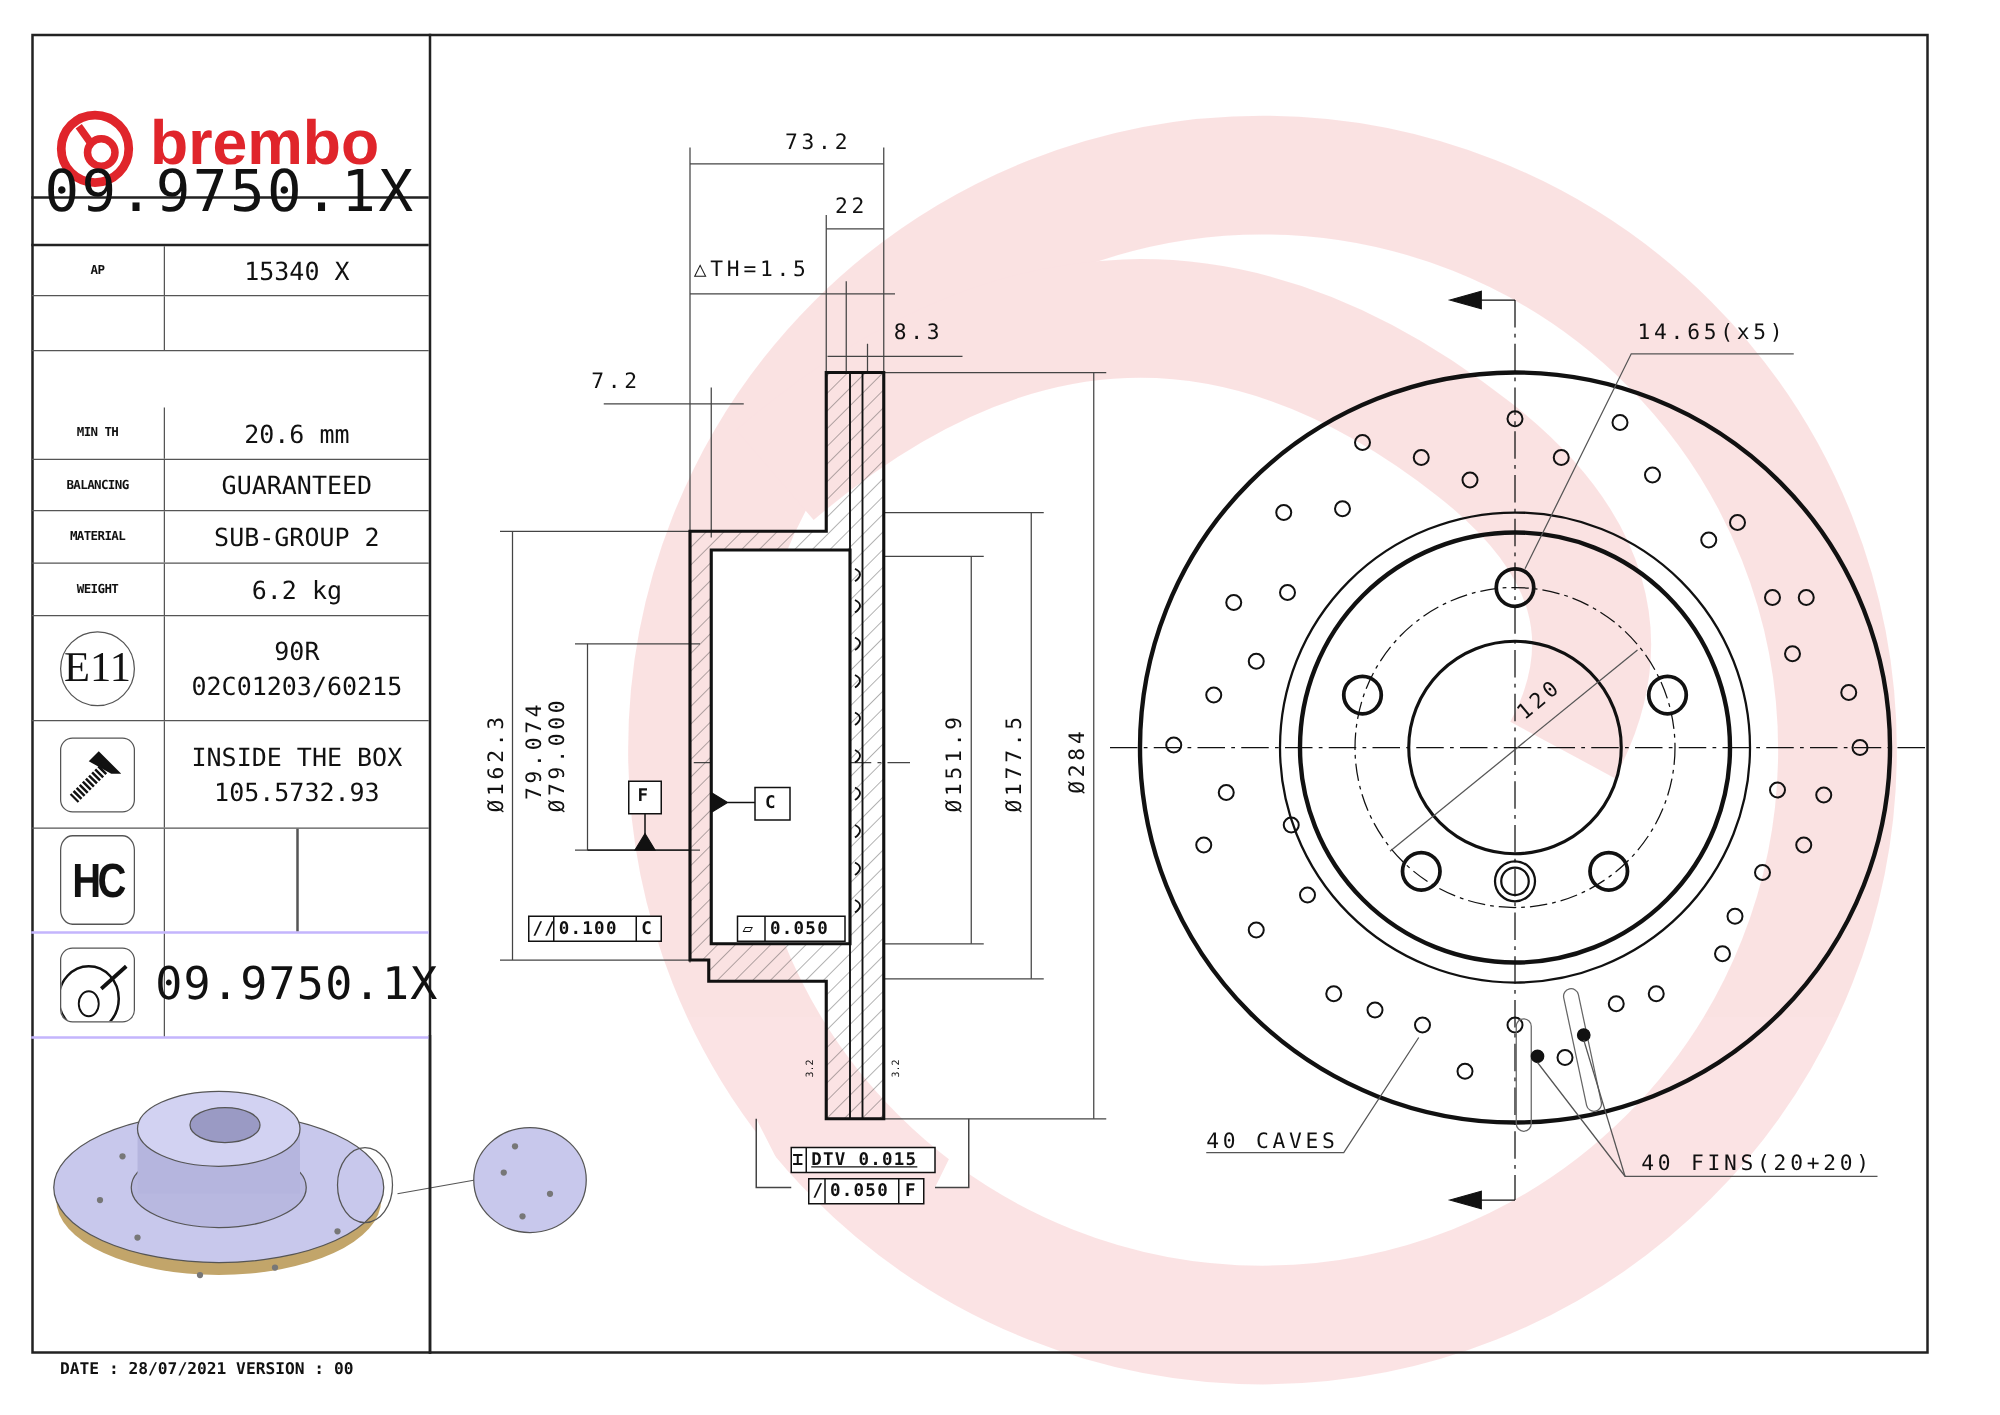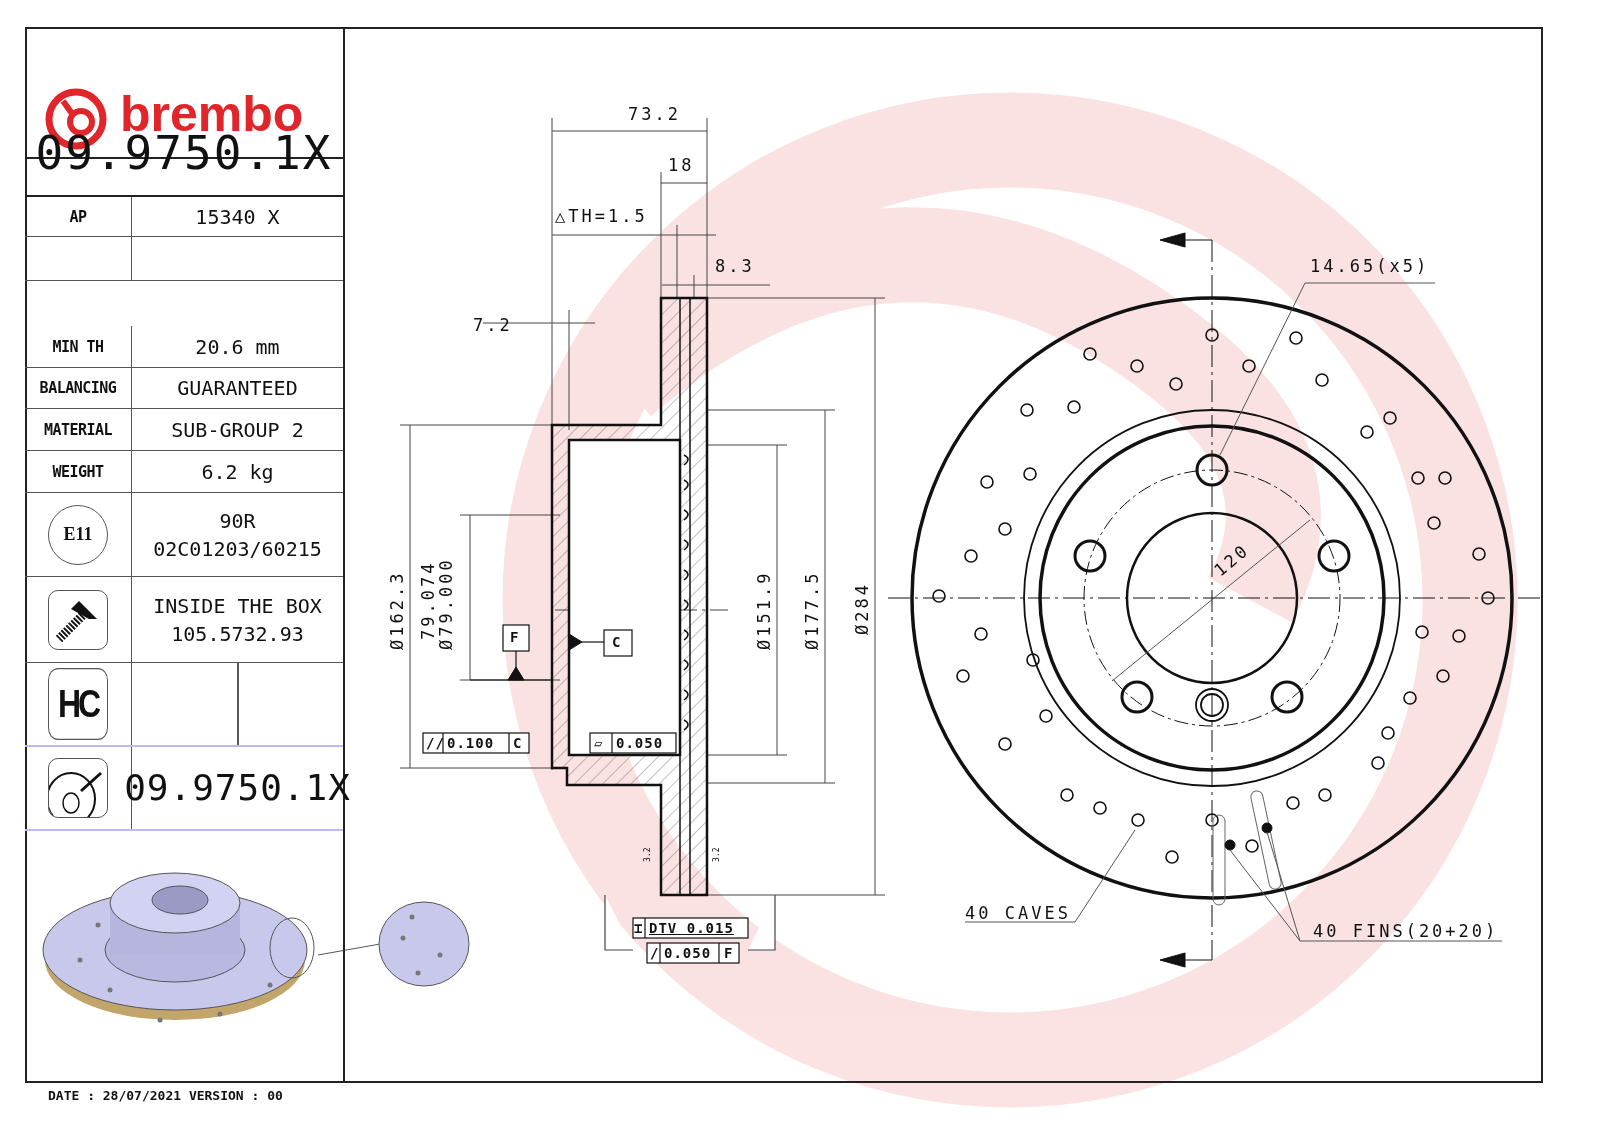--- a/index.html
+++ b/index.html
@@ -1,21 +1,21 @@
 <!DOCTYPE html>
 <html><head>
 <meta charset="utf-8">
 <style>
   html,body{margin:0;padding:0;background:#fff;}
   body{width:1600px;height:1132px;position:relative;overflow:hidden;font-family:"Liberation Sans","DejaVu Sans",sans-serif;color:#111;}
   .frame{position:absolute;left:25px;top:27px;width:1518px;height:1056px;border:2px solid #222;box-sizing:border-box;}
   .left{position:absolute;left:25px;top:27px;width:320px;height:1056px;border-right:2px solid #222;box-sizing:border-box;}
   .row{position:absolute;left:0;width:318px;border-bottom:1.5px solid #555;box-sizing:border-box;}
   .thick{border-bottom:2px solid #c4b5fd;}
-  .lbl{position:absolute;left:0;top:0;width:107px;height:100%;border-right:1.5px solid #555;box-sizing:border-box;display:flex;align-items:center;justify-content:center;font-family:"DejaVu Sans Mono","Liberation Mono",monospace;font-weight:bold;font-size:15px;letter-spacing:-0.5px;}
+  .lbl{position:absolute;left:0;top:0;width:107px;height:100%;border-right:1.5px solid #555;box-sizing:border-box;display:flex;align-items:center;justify-content:center;font-family:"DejaVu Sans Mono","Liberation Mono",monospace;font-weight:bold;font-size:10px;letter-spacing:-0.5px;}
   .val{position:absolute;left:107px;top:0;right:0;height:100%;display:flex;align-items:center;justify-content:center;text-align:center;font-family:"DejaVu Sans Mono","Liberation Mono",monospace;font-size:20px;line-height:28px;flex-direction:column;}
   .logo{position:absolute;left:0;top:0;width:318px;height:84px;border-bottom:2px solid #222;box-sizing:border-box;margin-top:48px;}
   .logo-text{position:absolute;left:95px;top:10px;font-family:"Liberation Sans",sans-serif;font-weight:bold;font-size:50px;color:#e0252b;letter-spacing:0px;}
   .pn{position:absolute;left:0;top:84px;width:318px;height:86px;border-bottom:2px solid #222;box-sizing:border-box;display:flex;align-items:center;justify-content:center;font-family:"DejaVu Sans Mono","Liberation Mono",monospace;font-size:46px;letter-spacing:2px;}
   .icon-box{position:absolute;left:0;top:0;width:107px;height:100%;border-right:1.5px solid #555;box-sizing:border-box;display:flex;align-items:center;justify-content:center;}
   .date{position:absolute;left:48px;top:1088px;font-family:"DejaVu Sans Mono","Liberation Mono",monospace;font-weight:bold;font-size:13px;}
   .dim{position:absolute;font-family:"DejaVu Sans Mono","Liberation Mono",monospace;font-size:17px;letter-spacing:3px;color:#111;white-space:nowrap;}
   .vdim{position:absolute;font-family:"DejaVu Sans Mono","Liberation Mono",monospace;font-size:17px;letter-spacing:3px;transform:rotate(-90deg);transform-origin:left top;white-space:nowrap;}
   .gd{position:absolute;font-family:"DejaVu Sans Mono","Liberation Mono",monospace;font-size:14px;font-weight:bold;letter-spacing:1px;}
   svg{position:absolute;left:0;top:0;}
@@ -245,21 +245,21 @@
     <div class="lbl">MATERIAL</div>
     <div class="val">SUB-GROUP 2</div>
   </div>
   <div class="row" style="top:424px;height:42px;">
     <div class="lbl">WEIGHT</div>
     <div class="val">6.2 kg</div>
   </div>
 
   <div class="row" style="top:466px;height:84px;">
     <div class="icon-box">
-      <div style="width:58px;height:58px;border:1.5px solid #555;border-radius:50%;display:flex;align-items:center;justify-content:center;font-family:'Liberation Serif',serif;font-weight:bold;font-size:18px;">E11</div>
+      <div style="width:58px;height:58px;border:1.5px solid #555;border-radius:50%;display:flex;align-items:center;justify-content:center;font-family:'Liberation Serif',serif;font-weight:normal;font-size:34px;">E11</div>
     </div>
     <div class="val">
       <span>90R</span>
       <span>02C01203/60215</span>
     </div>
   </div>
 
   <div class="row" style="top:550px;height:86px;">
     <div class="icon-box">
       <div style="width:58px;height:58px;border:1.5px solid #555;border-radius:10px;position:relative;">
@@ -290,24 +290,24 @@
           <ellipse cx="22" cy="44" rx="8" ry="10" fill="none" stroke="#111" stroke-width="1.5"></ellipse>
           <line x1="32" y1="32" x2="52" y2="14" stroke="#111" stroke-width="3"></line>
         </svg>
       </div>
     </div>
     <div class="val" style="font-size:36px;letter-spacing:1px;">09.9750.1X</div>
   </div>
 </div>
 
 <div class="dim" style="left:628px;top:104px;">73.2</div>
-<div class="dim" style="left:668px;top:155px;">18</div>
+<div class="dim" style="left:668px;top:155px;">22</div>
 <div class="dim" style="left:555px;top:206px;">△TH=1.5</div>
 <div class="dim" style="left:715px;top:256px;">8.3</div>
-<div class="dim" style="left:473px;top:295px;margin-top:20px;">7.2</div>
+<div class="dim" style="left:473px;top:295px;">7.2</div>
 
 <div class="vdim" style="left:387px;top:650px;">Ø162.3</div>
 <div class="vdim" style="left:418px;top:640px;">79.074</div>
 <div class="vdim" style="left:436px;top:650px;">Ø79.000</div>
 <div class="vdim" style="left:754px;top:650px;">Ø151.9</div>
 <div class="vdim" style="left:802px;top:650px;">Ø177.5</div>
 <div class="vdim" style="left:852px;top:635px;">Ø284</div>
 
 <div class="gd" style="left:510px;top:629px;">F</div>
 <div class="gd" style="left:612px;top:634px;">C</div>

